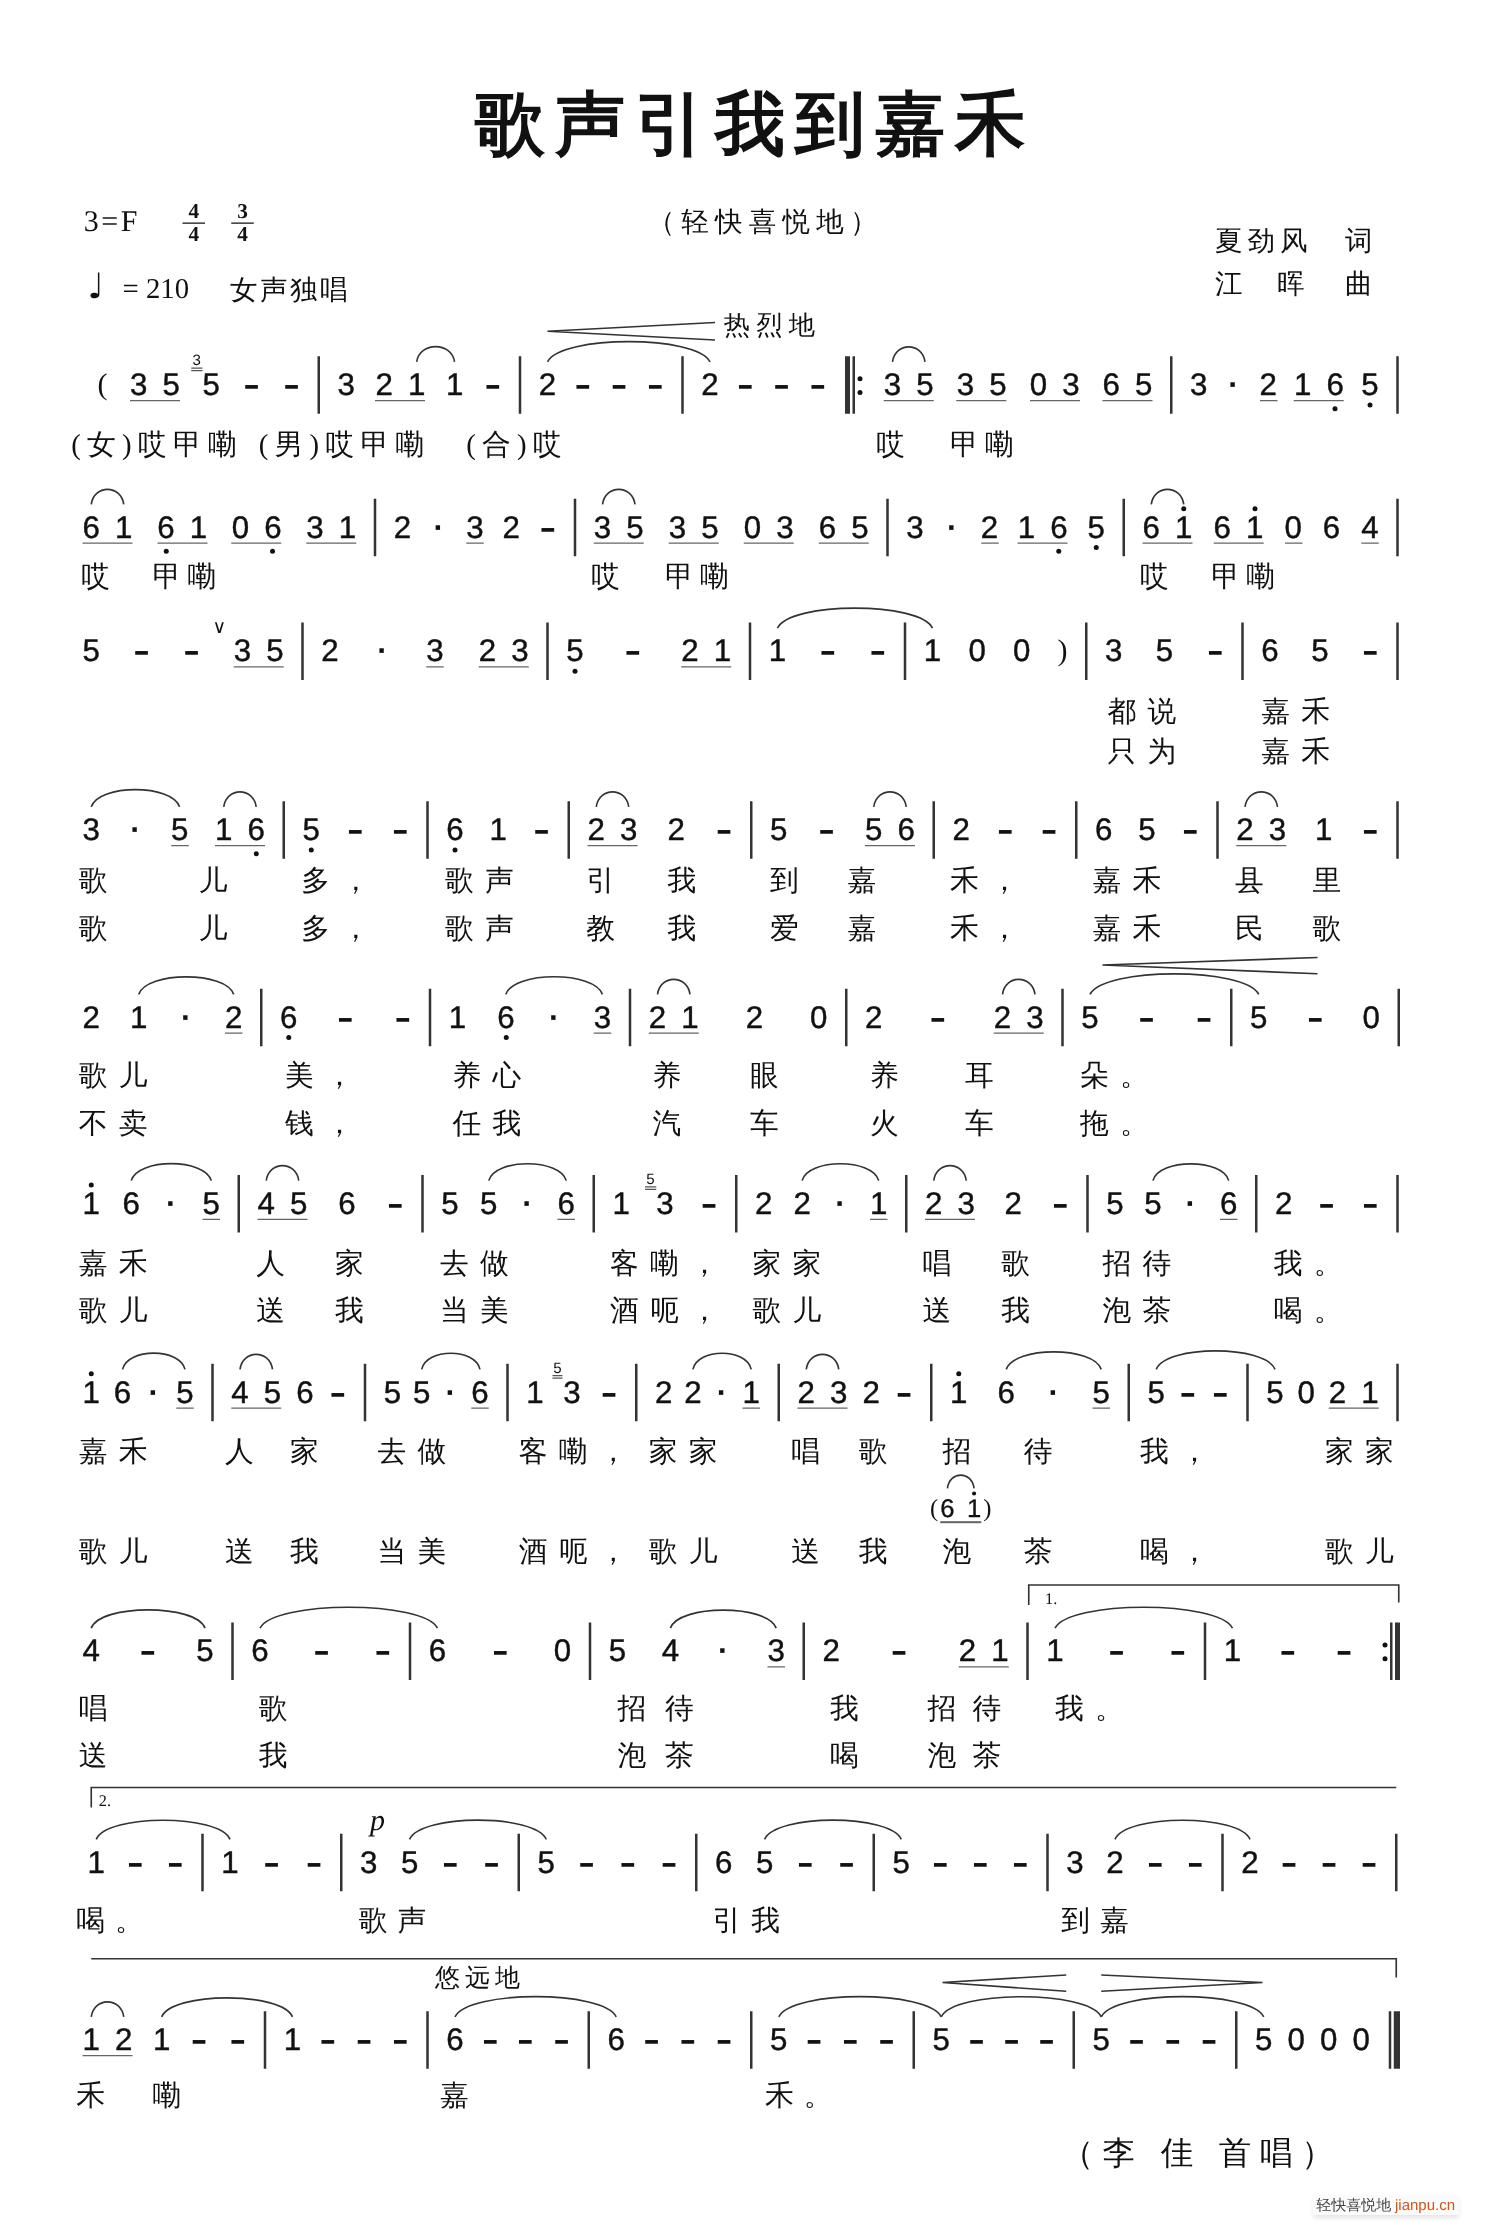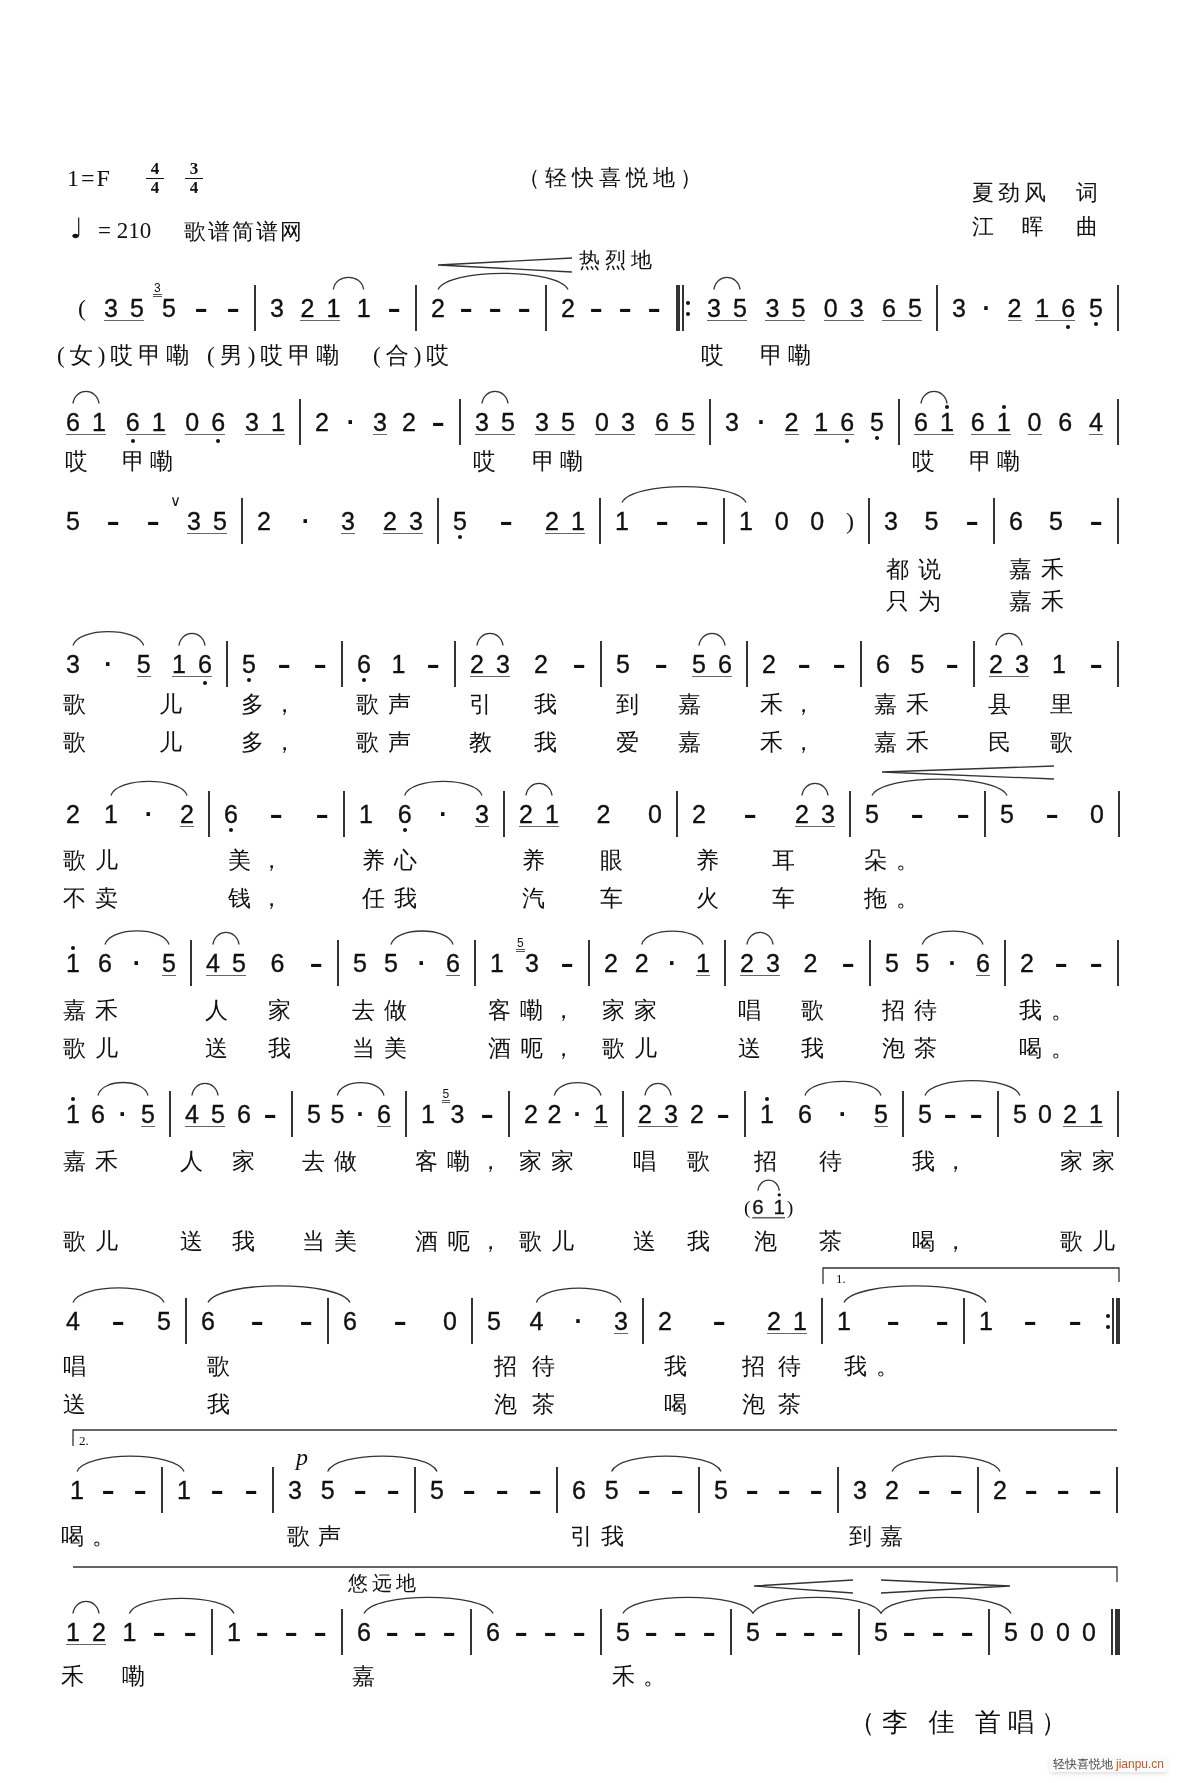--- a/index.html
+++ b/index.html
@@ -48,34 +48,35 @@
   .rdot { position:absolute; width:4px; height:4px; border-radius:50%; background:#111; }
   .lyric { position:absolute; white-space:nowrap; font-family:"Liberation Serif", serif; font-size:23px; line-height:24px; }
   .variant { position:absolute; display:flex; align-items:center; gap:2px; transform:scale(0.82); transform-origin:left center; }
   #marks { position:absolute; left:0; top:0; width:1200px; height:1783px; pointer-events:none; }
 </style>
 </head>
 <body>
 
 <div id="page">
 
-
-  <div class="abs key">1=F</div>
+  <div class="abs title">歌声引我到嘉禾</div>
+
+  <div class="abs key">3=F</div>
   <div class="timesig" style="left:146px">
     <span class="num">4</span>
     <span class="den">4</span>
   </div>
   <div class="timesig" style="left:185px">
     <span class="num">3</span>
     <span class="den">4</span>
   </div>
 
   <div class="abs tempo-icon">♩</div>
   <div class="abs tempo-bpm">= 210</div>
-  <div class="abs tempo-expr">歌谱简谱网</div>
+  <div class="abs tempo-expr">女声独唱</div>
 
   <div class="abs subtitle">（轻快喜悦地）</div>
 
   <div class="abs credit-name" style="top:180px; letter-spacing:4px;">夏劲风</div>
   <div class="abs credit-role" style="top:180px">词</div>
   <div class="abs credit-name" style="top:214px; letter-spacing:11px;">江 晖</div>
   <div class="abs credit-role" style="top:214px">曲</div>
 
   <div class="abs expr" style="left:579px; top:248px;">热烈地</div>
   <div class="abs expr" style="left:348px; top:1571px; font-size:20px; letter-spacing:4px;">悠远地</div>

